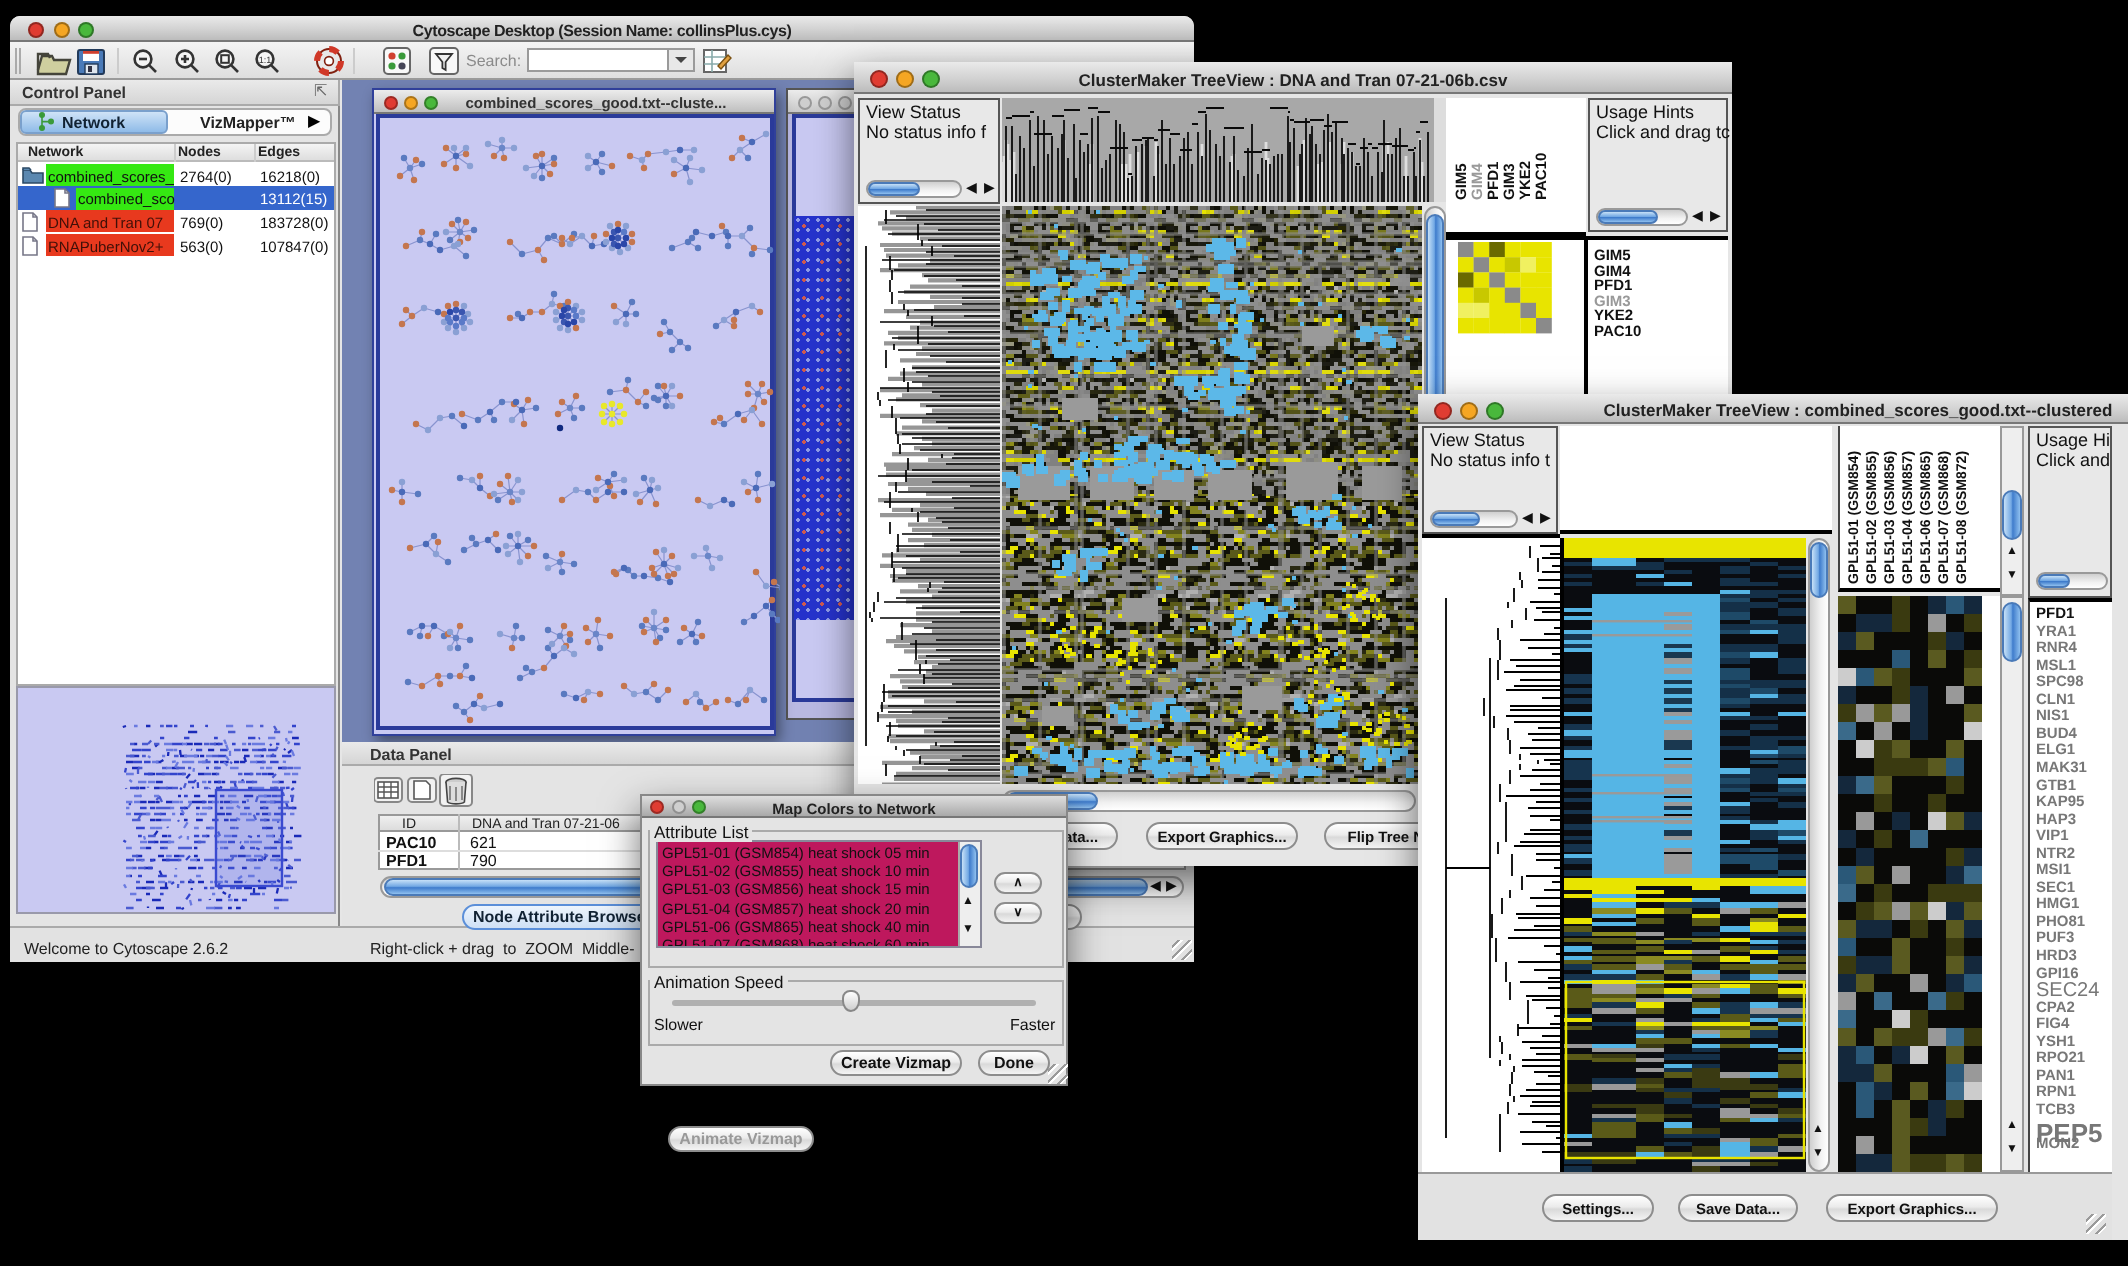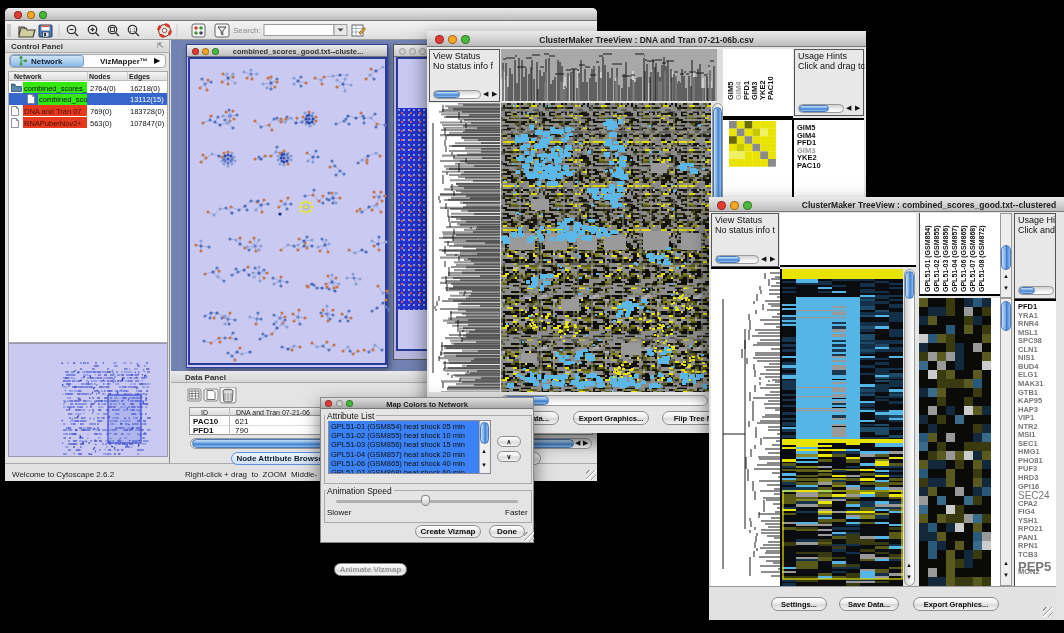--- a/index.html
+++ b/index.html
@@ -22,20 +22,21 @@
 .lbl{position:absolute;white-space:nowrap;}
 .grip{position:absolute;width:10px;height:10px;
  background:repeating-linear-gradient(135deg,rgba(0,0,0,0) 0 2px,#9a9a9a 2px 3px,#fff 3px 4px);}
 </style></head><body>
 <div id="stage">
 <div class="win" style="left:5px;top:8px;width:592px;height:473px;border-radius:5px 5px 0 0;background:#e6e6e6;">
 <div class="tbar" style="height:13px;border-radius:5px 5px 0 0;"></div>
 <div class="tl" style="left:9.0px;top:2.5px;width:8px;height:8px;background:#e03c32;border:1px solid rgba(0,0,0,0.35);"></div>
 <div class="tl" style="left:21.5px;top:2.5px;width:8px;height:8px;background:#f5a623;border:1px solid rgba(0,0,0,0.35);"></div>
 <div class="tl" style="left:34.0px;top:2.5px;width:8px;height:8px;background:#49b83c;border:1px solid rgba(0,0,0,0.35);"></div>
+<div class="ttext" style="top:2.5px;font-size:8px;letter-spacing:-0.2px;">Cytoscape Desktop (Session Name: collinsPlus.cys)</div>
 <div class="abs" style="left:0;top:13px;width:592px;height:19px;background:linear-gradient(180deg,#f4f4f4,#dedede);border-bottom:1px solid #9a9a9a;"></div>
 <svg class="abs" style="left:0;top:13px;" width="592" height="19" viewBox="0 0 592 19">
 <path d="M3 3v13 M5 3v13" stroke="#aaa" fill="none"></path>
 <g transform="translate(13,3)">
 <path d="M1 11 L3 4 L8 4 L9 6 L17 6 L15 13 L1 13 Z" fill="#cfcf9f" stroke="#44443a" stroke-width="1.2"></path>
 <path d="M1 11 L1 3 L6 3 L7 5" fill="none" stroke="#44443a" stroke-width="1.2"></path>
 </g>
 <g transform="translate(34,3)">
 <rect x="0" y="1" width="13" height="12" rx="1" fill="#4a7ab8" stroke="#223a5a"></rect>
 <rect x="2.5" y="1.5" width="8" height="5" fill="#fff"></rect>
@@ -1343,21 +1344,21 @@
 <div class="aquabtn" style="left:235px;top:380px;width:86px;height:14px;font-size:7.5px;line-height:13px;">Flip Tree Node Or</div>
 </div>
 <div class="win" style="left:320px;top:397px;width:214px;height:146px;background:#e4e4e4;border:1px solid #888;">
 <div class="tbar" style="height:11px;background:linear-gradient(180deg,#dedede,#a9a9a9);"></div>
 <div class="tl" style="left:4.0px;top:2px;width:7px;height:7px;background:#e03c32;border:1px solid rgba(0,0,0,0.3);"></div>
 <div class="tl" style="left:14.5px;top:2px;width:7px;height:7px;background:#cfcfcf;border:1px solid rgba(0,0,0,0.3);"></div>
 <div class="tl" style="left:25.0px;top:2px;width:7px;height:7px;background:#49b83c;border:1px solid rgba(0,0,0,0.3);"></div>
 <div class="ttext" style="top:1.5px;font-size:7.5px;">Map Colors to Network</div>
 <div class="lbl" style="left:4px;top:12.5px;font-size:8.5px;color:#111;background:#e4e4e4;padding:0 2px;z-index:3;">Attribute List</div>
 <div class="abs" style="left:3px;top:17px;width:208px;height:69px;border:1px solid #aaa;"></div>
-<div class="abs" style="left:7px;top:22px;width:163px;height:54px;background:#3b82f6;border:1px solid #889;overflow:hidden;">
+<div class="abs" style="left:7px;top:22px;width:163px;height:54px;background:#be185d;border:1px solid #889;overflow:hidden;">
 <div class="lbl" style="left:2px;top:1.0px;font-size:7.5px;color:#111;">GPL51-01 (GSM854) heat shock 05 min</div>
 <div class="lbl" style="left:2px;top:10.2px;font-size:7.5px;color:#111;">GPL51-02 (GSM855) heat shock 10 min</div>
 <div class="lbl" style="left:2px;top:19.4px;font-size:7.5px;color:#111;">GPL51-03 (GSM856) heat shock 15 min</div>
 <div class="lbl" style="left:2px;top:28.599999999999998px;font-size:7.5px;color:#111;">GPL51-04 (GSM857) heat shock 20 min</div>
 <div class="lbl" style="left:2px;top:37.8px;font-size:7.5px;color:#111;">GPL51-06 (GSM865) heat shock 40 min</div>
 <div class="lbl" style="left:2px;top:47.0px;font-size:7.5px;color:#111;">GPL51-07 (GSM868) heat shock 60 min</div>
 </div>
 <div class="abs" style="left:158px;top:23px;width:11px;height:52px;background:#eee;border-left:1px solid #aaa;"></div>
 <div class="sbthumbv" style="left:159px;top:24px;width:9px;height:22px;"></div>
 <div class="lbl" style="left:160px;top:50px;font-size:6px;color:#111;">▲</div>

